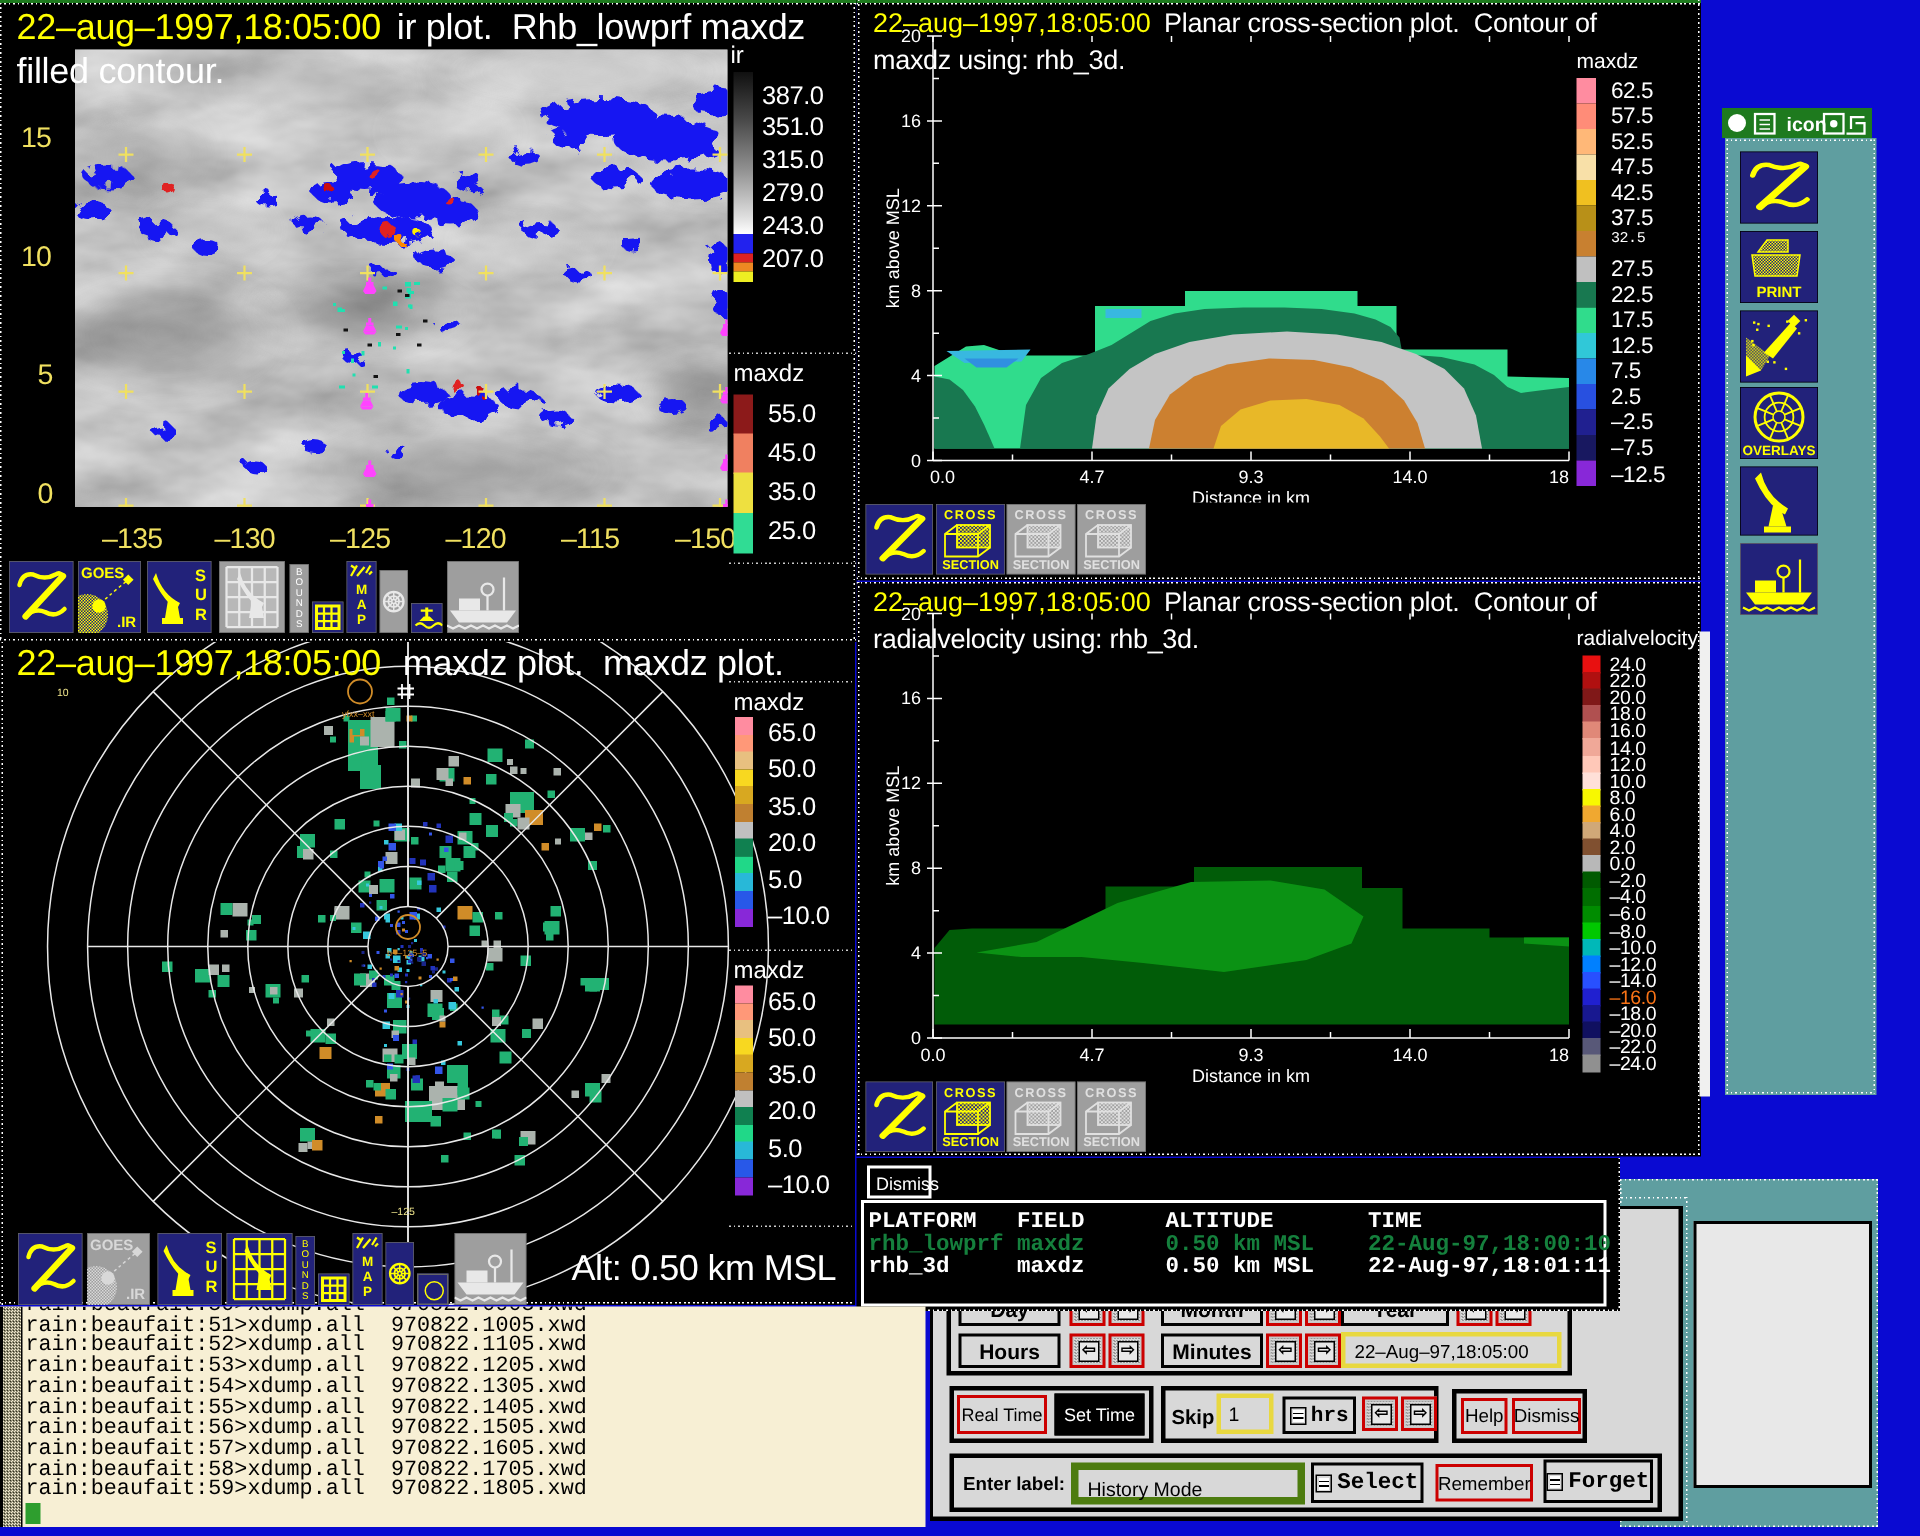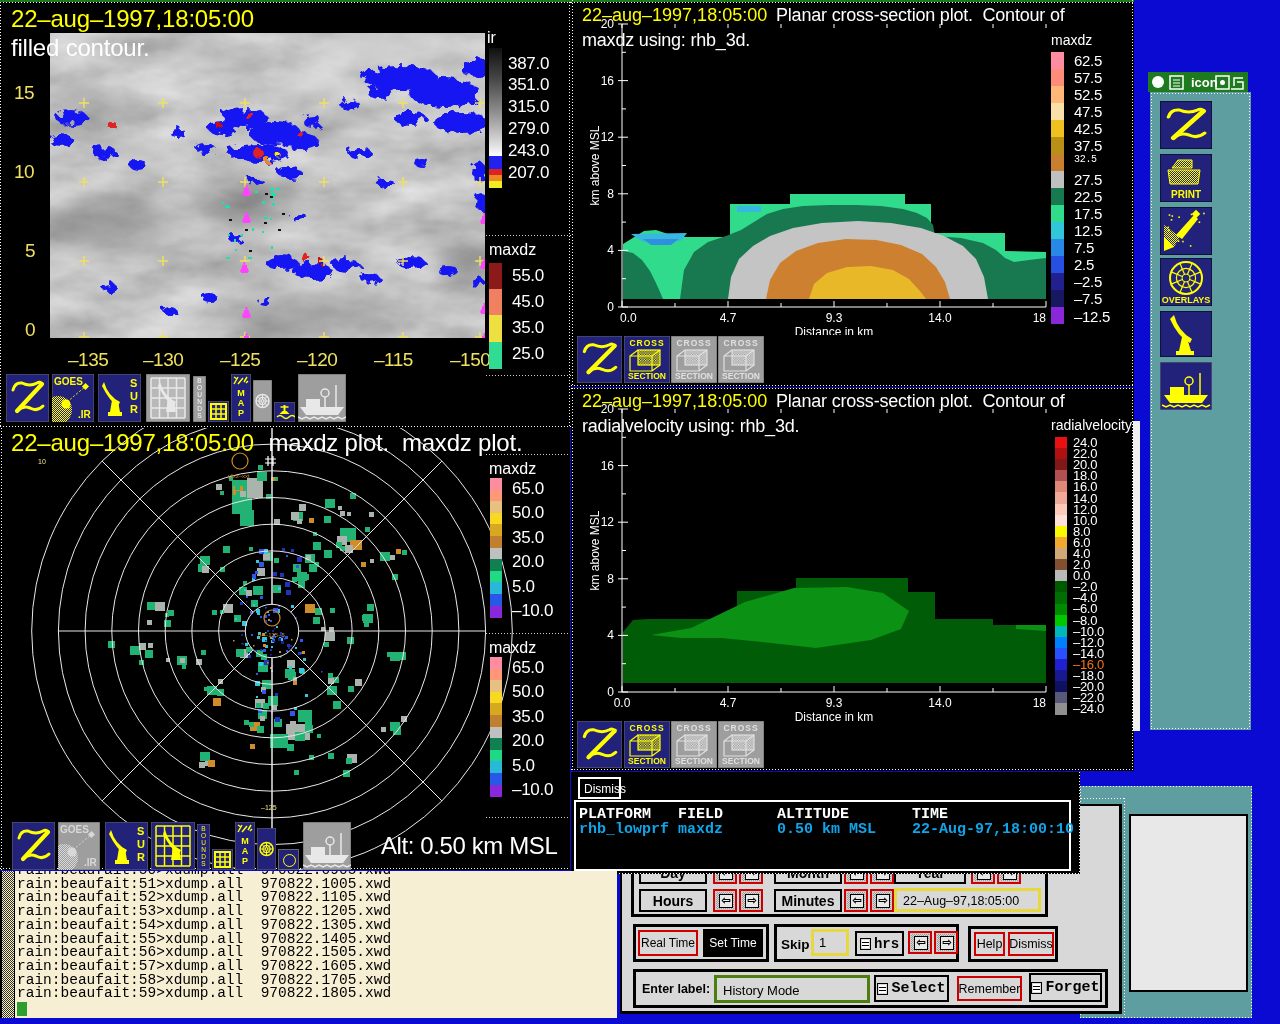--- a/index.html
+++ b/index.html
@@ -175,20 +175,21 @@
         <use href="#shipm" x="192" y="179"></use>
         <use href="#shipm" x="190" y="229"></use>
         <use href="#shipm" x="192" y="274"></use>
         <use href="#shipm" x="192" y="300"></use>
         <use href="#shipm" x="430" y="180"></use>
         <use href="#shipm" x="430" y="225"></use>
         <use href="#shipm" x="430" y="270"></use>
         <use href="#shipm" x="430" y="300"></use>
       </svg>
 <div class="t" style="left:11px;top:7px;font-size:24px;color:#ffff00;font-weight:normal;font-family:'Liberation Sans', sans-serif;letter-spacing:-0.2px;">22–aug–1997,18:05:00</div>
+<div class="t" style="left:258px;top:7px;font-size:24px;color:#fff;font-weight:normal;font-family:'Liberation Sans', sans-serif;letter-spacing:-0.2px;"> ir plot.&nbsp; Rhb_lowprf maxdz</div>
 <div class="t" style="left:11px;top:36px;font-size:24px;color:#fff;font-weight:normal;font-family:'Liberation Sans', sans-serif;letter-spacing:-0.2px;">filled contour.</div>
 <div class="t" style="left:14px;top:83px;font-size:19px;color:#f0e060;font-weight:normal;font-family:'Liberation Sans', sans-serif;letter-spacing:-0.5px;">15</div>
 <div class="t" style="left:14px;top:162px;font-size:19px;color:#f0e060;font-weight:normal;font-family:'Liberation Sans', sans-serif;letter-spacing:-0.5px;">10</div>
 <div class="t" style="left:25px;top:241px;font-size:19px;color:#f0e060;font-weight:normal;font-family:'Liberation Sans', sans-serif;letter-spacing:-0.5px;">5</div>
 <div class="t" style="left:25px;top:320px;font-size:19px;color:#f0e060;font-weight:normal;font-family:'Liberation Sans', sans-serif;letter-spacing:-0.5px;">0</div>
 <div class="t" style="left:68px;top:350px;font-size:19px;color:#f0e060;font-weight:normal;font-family:'Liberation Sans', sans-serif;letter-spacing:-0.5px;">–135</div>
 <div class="t" style="left:143px;top:350px;font-size:19px;color:#f0e060;font-weight:normal;font-family:'Liberation Sans', sans-serif;letter-spacing:-0.5px;">–130</div>
 <div class="t" style="left:220px;top:350px;font-size:19px;color:#f0e060;font-weight:normal;font-family:'Liberation Sans', sans-serif;letter-spacing:-0.5px;">–125</div>
 <div class="t" style="left:297px;top:350px;font-size:19px;color:#f0e060;font-weight:normal;font-family:'Liberation Sans', sans-serif;letter-spacing:-0.5px;">–120</div>
 <div class="t" style="left:374px;top:350px;font-size:19px;color:#f0e060;font-weight:normal;font-family:'Liberation Sans', sans-serif;letter-spacing:-0.5px;">–115</div>
@@ -1213,33 +1214,34 @@
       </div>
 <div style="position:absolute;left:315px;top:133px;width:24px;height:23px;border:2px solid #c00;background:#c8c8c8;box-sizing:border-box;">
         <div style="position:absolute;inset:1px;background-image:repeating-conic-gradient(#9a9a9a 0% 25%,#d8d8d8 0% 50%);background-size:2px 2px;"></div>
         <div style="position:absolute;left:4px;top:3px;width:12px;height:12px;background:#e8e8e8;border:1px solid #000;font-size:11px;line-height:11px;text-align:center;font-weight:bold;color:#000;">⇨</div>
       </div>
 <div style="position:absolute;left:349px;top:128px;width:90px;height:36px;border:3px solid #000;box-sizing:border-box;"></div>
 <div style="position:absolute;left:355px;top:134px;width:31px;height:24px;background:#d8d8d8;border:2px solid #c00;box-sizing:border-box;display:flex;align-items:center;justify-content:center;color:#000;font-size:12.5px;font-weight:normal;font-family:'Liberation Sans', sans-serif;white-space:pre;">Help</div>
 <div style="position:absolute;left:389px;top:134px;width:46px;height:24px;background:#d8d8d8;border:2px solid #c00;box-sizing:border-box;display:flex;align-items:center;justify-content:center;color:#000;font-size:12.5px;font-weight:normal;font-family:'Liberation Sans', sans-serif;white-space:pre;">Dismiss</div>
 <div style="position:absolute;left:14px;top:171px;width:475px;height:39px;border:3px solid #000;box-sizing:border-box;"></div>
 <div class="t" style="left:23px;top:185px;font-size:12.5px;color:#000;font-weight:bold;font-family:'Liberation Sans', sans-serif;">Enter label:</div>
-<div style="position:absolute;left:95px;top:177px;width:156px;height:28px;background:#d8d8d8;border:3px solid #4d7c0f;box-sizing:border-box;color:#000;font-size:13px;font-family:'Liberation Sans', sans-serif;padding:5px 0 0 6px;">History Mode</div>
+<div style="position:absolute;left:95px;top:177px;width:156px;height:28px;background:#d8d8d8;border:5px solid #4d7c0f;box-sizing:border-box;color:#000;font-size:13px;font-family:'Liberation Sans', sans-serif;padding:5px 0 0 6px;">History Mode</div>
 <div style="position:absolute;left:255px;top:177px;width:75px;height:27px;background:#d8d8d8;border:2px solid #000;box-sizing:border-box;display:flex;align-items:center;justify-content:center;color:#000;font-size:15px;font-weight:bold;font-family:'Liberation Mono', monospace;white-space:pre;"><span style="display:inline-block;width:11px;height:12px;border:1px solid #000;background:#fff;margin-right:3px;background-image:repeating-linear-gradient(180deg,#000 0 1px,transparent 1px 3px);background-clip:content-box;padding:1px;box-sizing:border-box;vertical-align:-2px;"></span>Select</div>
 <div style="position:absolute;left:338px;top:178px;width:65px;height:25px;background:#d8d8d8;border:2px solid #c00;box-sizing:border-box;display:flex;align-items:center;justify-content:center;color:#000;font-size:12.5px;font-weight:normal;font-family:'Liberation Sans', sans-serif;white-space:pre;">Remember</div>
 <div style="position:absolute;left:410px;top:175px;width:73px;height:29px;background:#d8d8d8;border:2px solid #000;box-sizing:border-box;display:flex;align-items:center;justify-content:center;color:#000;font-size:15px;font-weight:bold;font-family:'Liberation Mono', monospace;white-space:pre;"><span style="display:inline-block;width:11px;height:12px;border:1px solid #000;background:#fff;margin-right:3px;background-image:repeating-linear-gradient(180deg,#000 0 1px,transparent 1px 3px);background-clip:content-box;padding:1px;box-sizing:border-box;vertical-align:-2px;"></span>Forget</div>
 </div>
 <div style="position:absolute;left:571px;top:772px;width:509px;height:102px;background:#000;">
 <div style="position:absolute;left:0px;top:101px;width:509px;height:1px;background-image:repeating-linear-gradient(90deg,#fff 0 1px,transparent 1px 3px);"></div>
 <div style="position:absolute;left:508px;top:0px;width:1px;height:102px;background-image:repeating-linear-gradient(180deg,#fff 0 1px,transparent 1px 3px);"></div>
 <div style="position:absolute;left:7px;top:5px;width:43px;height:22px;background:#000;border:2px solid #fff;box-sizing:border-box;"></div>
 <div class="t" style="left:13px;top:11px;font-size:12px;color:#fff;font-weight:normal;font-family:'Liberation Sans', sans-serif;">Dismiss</div>
 <div style="position:absolute;left:3px;top:28px;width:497px;height:71px;border:2px solid #fff;box-sizing:border-box;"></div>
 <div class="t" style="left:8px;top:35px;font-size:15px;color:#fff;font-weight:bold;font-family:'Liberation Mono', monospace;">PLATFORM   FIELD      ALTITUDE       TIME</div>
-<div class="t" style="left:8px;top:50px;font-size:15px;color:#0ea5e9;font-weight:bold;font-family:'Liberation Mono', monospace;">rhb_lowprf maxdz      0.50 km MSL    22-Aug-97,18:00:10</div>
+<div class="t" style="left:8px;top:50px;font-size:15px;color:#15803d;font-weight:bold;font-family:'Liberation Mono', monospace;">rhb_lowprf maxdz      0.50 km MSL    22-Aug-97,18:00:10</div>
+<div class="t" style="left:8px;top:65px;font-size:15px;color:#fff;font-weight:bold;font-family:'Liberation Mono', monospace;">rhb_3d     maxdz      0.50 km MSL    22-Aug-97,18:01:11</div>
 </div>
 <div style="position:absolute;left:0;top:871px;width:617px;height:147px;background:#f7efd4;overflow:hidden;">
 <div style="position:absolute;left:0px;top:0px;width:2px;height:147px;background:#000;"></div>
 <div style="position:absolute;left:2px;top:0px;width:12px;height:147px;background-image:repeating-conic-gradient(#30301c 0% 25%, #f7efd4 0% 50%);background-size:2px 2px;"></div>
 <div style="position:absolute;left:14px;top:0px;width:1px;height:147px;background:#000;"></div>
 <div class="t" style="left:17px;top:-7px;font-size:14.5px;line-height:13.7px;color:#000;font-family:'Liberation Mono', monospace;">rain:beaufait:50&gt;xdump.all  970822.0905.xwd<br>rain:beaufait:51&gt;xdump.all  970822.1005.xwd<br>rain:beaufait:52&gt;xdump.all  970822.1105.xwd<br>rain:beaufait:53&gt;xdump.all  970822.1205.xwd<br>rain:beaufait:54&gt;xdump.all  970822.1305.xwd<br>rain:beaufait:55&gt;xdump.all  970822.1405.xwd<br>rain:beaufait:56&gt;xdump.all  970822.1505.xwd<br>rain:beaufait:57&gt;xdump.all  970822.1605.xwd<br>rain:beaufait:58&gt;xdump.all  970822.1705.xwd<br>rain:beaufait:59&gt;xdump.all  970822.1805.xwd</div>
 <div style="position:absolute;left:17px;top:131px;width:10px;height:14px;background:#2e9e2e;"></div>
 </div>
 <div style="position:absolute;left:1148px;top:72px;width:104px;height:658px;">
 <div style="position:absolute;left:0px;top:0px;width:100px;height:20px;background:#1e7a1e;"></div>

